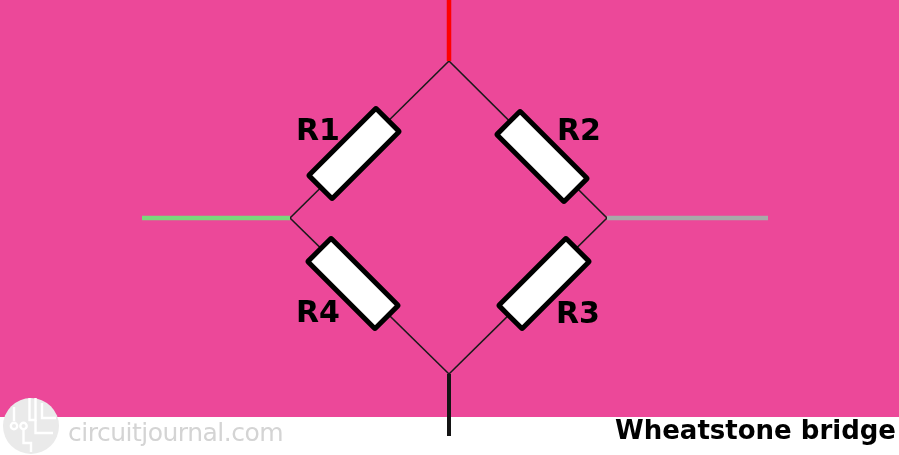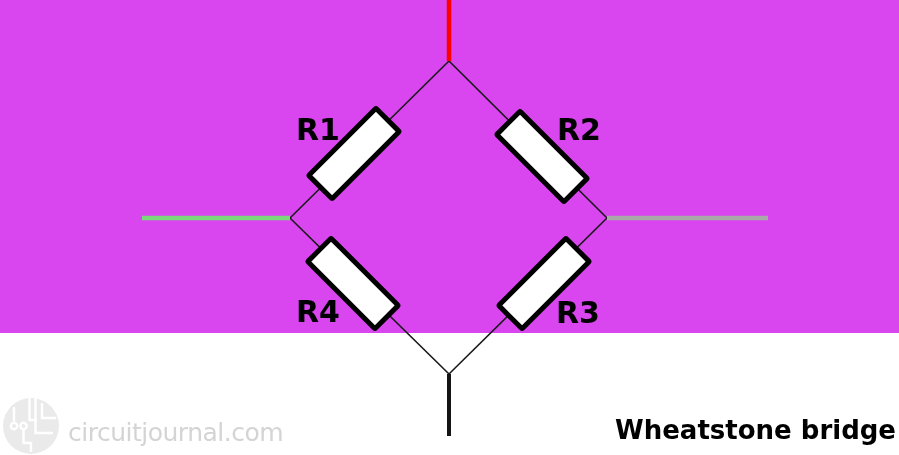--- a/index.html
+++ b/index.html
@@ -7,22 +7,22 @@
     padding: 0;
     background: #ffffff;
     width: 899px;
     height: 455px;
     overflow: hidden;
     font-family: "DejaVu Sans", sans-serif;
   }
   .canvas {
     position: relative;
     width: 899px;
-    height: 333px;
-    background: #d946ef;
+    height: 417px;
+    background: #ec4899;
   }
   svg { display: block; }
   .branch-line { stroke: #1a1a1a; stroke-width: 1.6; }
   .terminal-wire { stroke-linecap: butt; }
   .resistor-body { fill: #ffffff; stroke: #000000; stroke-width: 5; }
   .resistor-label {
     font-family: "DejaVu Sans", sans-serif;
     font-weight: bold;
     font-size: 30px;
     fill: #000000;

